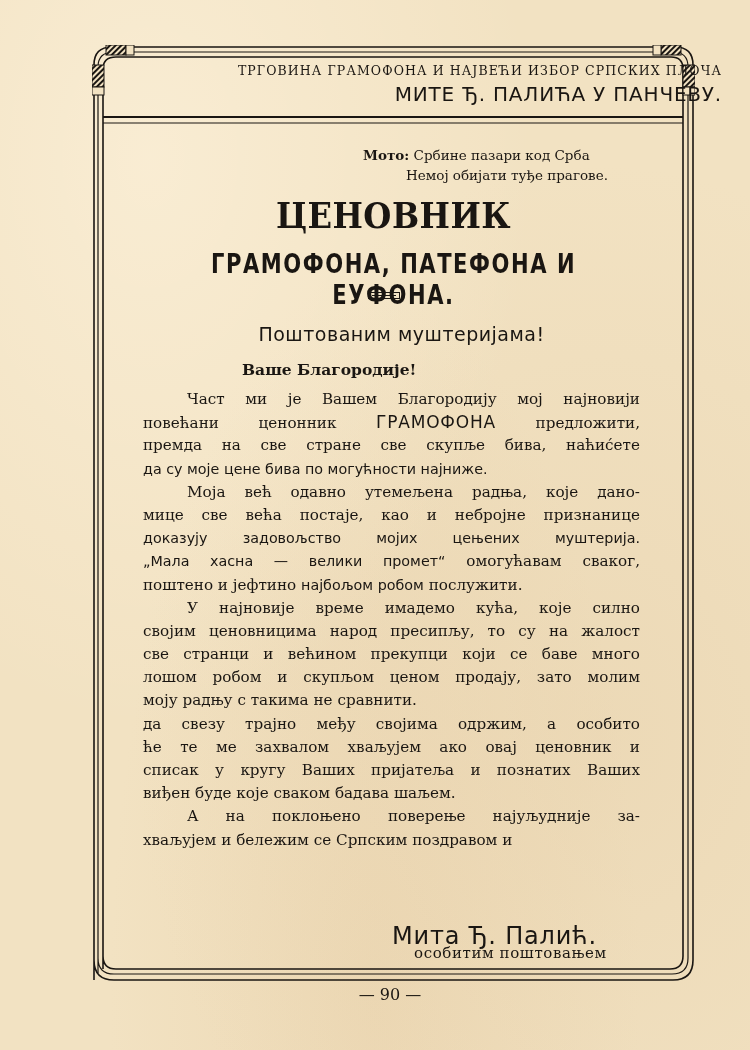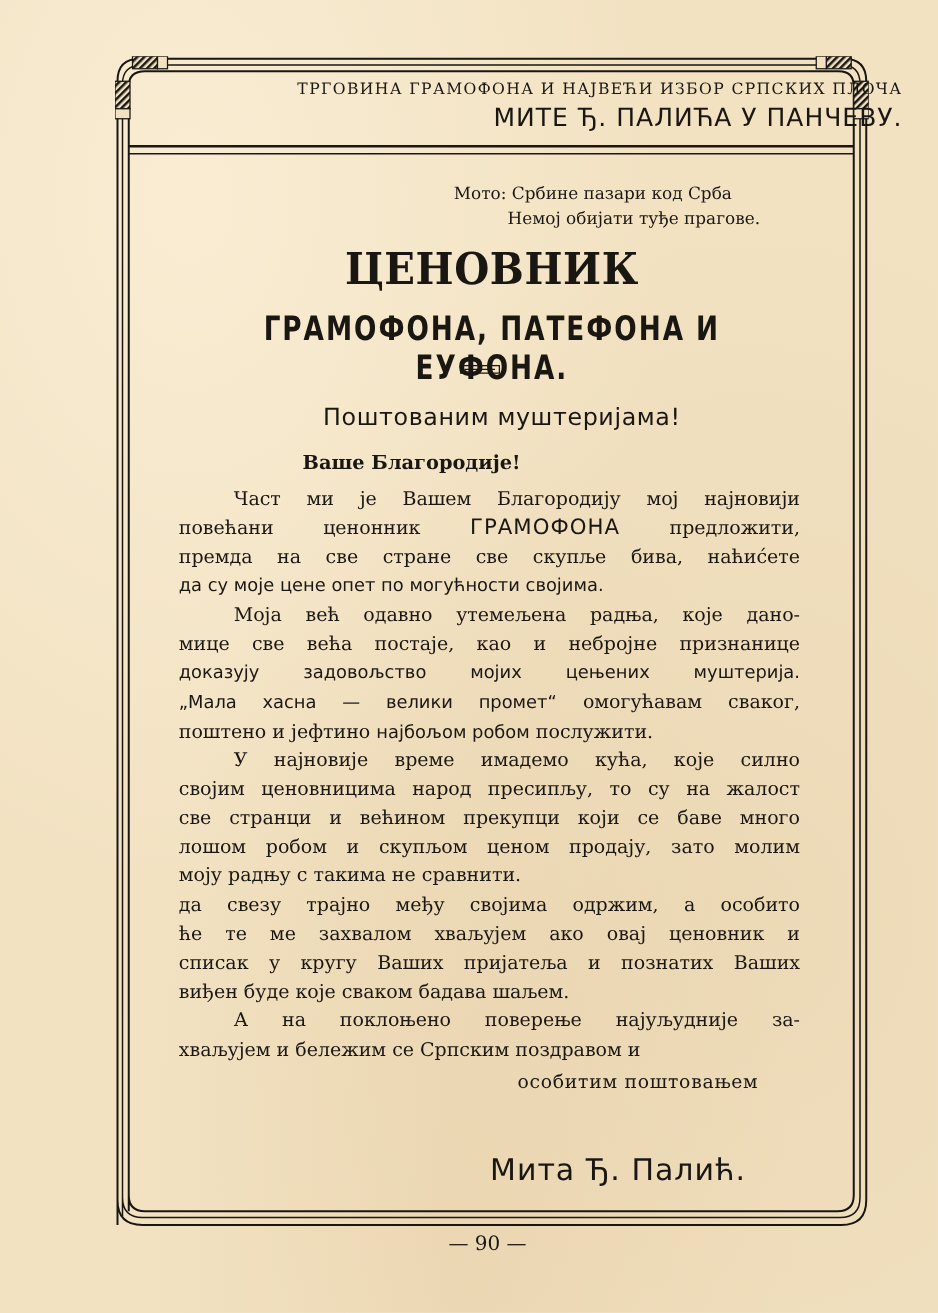--- a/index.html
+++ b/index.html
@@ -25,21 +25,21 @@
       margin-top: 5px;
     }
     .header .line2 {
       font-family: "DejaVu Sans", sans-serif; font-size: 20px; letter-spacing: 0.8px;
       margin-top: 4px;
     }
     .motto {
       position: absolute; left: 363px; top: 145px;
       font-family: "DejaVu Serif", serif; font-size: 13.5px; line-height: 20px;
     }
-    .motto .label { font-weight: normal; }
+    .motto .label { font-weight: bold; }
     .motto .l2 { padding-left: 43px; }
     .title {
       position: absolute; left: 92px; top: 195px; width: 603px; text-align: center;
       font-family: "DejaVu Serif", serif; font-weight: bold; font-size: 35px; letter-spacing: 0.5px;
       transform: scaleX(0.92);
     }
     .subtitle {
       position: absolute; left: 92px; top: 248px; width: 603px; text-align: center;
       font-family: "DejaVu Sans", sans-serif; font-weight: bold; font-size: 27px; letter-spacing: 2px;
       transform: scaleX(0.78);
@@ -62,21 +62,21 @@
     .body-text {
       position: absolute; left: 143px; top: 388px; width: 497px;
       font-family: "DejaVu Serif", serif; font-size: 15.2px; line-height: 23.2px;
     }
     .body-text .ln { display: block; text-align: justify; text-align-last: justify; white-space: nowrap; height: 23.2px; }
     .body-text .ln.last { text-align-last: left; }
     .body-text .ind { padding-left: 44px; }
     .sans { font-family: "DejaVu Sans", sans-serif; font-size: 14.3px; }
     .big-sans { font-family: "DejaVu Sans", sans-serif; font-size: 17px; letter-spacing: 0.8px; }
     .closing {
-      position: absolute; left: 414px; top: 856px;
+      position: absolute; left: 414px; top: 944px;
       font-family: "DejaVu Serif", serif; font-size: 15px; letter-spacing: 0.6px;
     }
     .signature {
       position: absolute; left: 392px; top: 922px;
       font-family: "DejaVu Sans", sans-serif; font-size: 24px; letter-spacing: 0.8px;
     }
     .page-number {
       position: absolute; left: 0; top: 985px; width: 780px; text-align: center;
       font-family: "DejaVu Serif", serif; font-size: 16px;
     }
@@ -128,21 +128,21 @@
 <div class="subtitle">ГРАМОФОНА, ПАТЕФОНА И ЕУФОНА.</div>
 <div class="ornament"></div>
 
 <div class="greeting">Поштованим муштеријама!</div>
 <div class="salutation">Ваше Благородије!</div>
 
 <div class="body-text">
   <span class="ln ind">Част ми је Вашем Благородију мој најновији</span>
   <span class="ln"><span>повећани ценонник</span> <span class="big-sans">ГРАМОФОНА</span> <span>предложити,</span></span>
   <span class="ln">премда на све стране све скупље бива, наћиćете</span>
-  <span class="ln last sans">да су моје цене опет по могућности својима.</span>
+  <span class="ln last sans">да су моје цене бива по могућности најниже.</span>
 
   <span class="ln ind">Моја већ одавно утемељена радња, које дано-</span>
   <span class="ln">мице све већа постаје, као и небројне признанице</span>
   <span class="ln sans">доказују задовољство мојих цењених муштерија.</span>
   <span class="ln"><span class="sans">„Мала хасна — велики промет“</span> <span>омогућавам сваког,</span></span>
   <span class="ln last"><span>поштено и јефтино</span> <span class="sans">најбољом робом</span> <span>послужити.</span></span>
 
   <span class="ln ind">У најновије време имадемо кућа, које силно</span>
   <span class="ln">својим ценовницима народ пресипљу, то су на жалост</span>
   <span class="ln">све странци и већином прекупци који се баве много</span>

